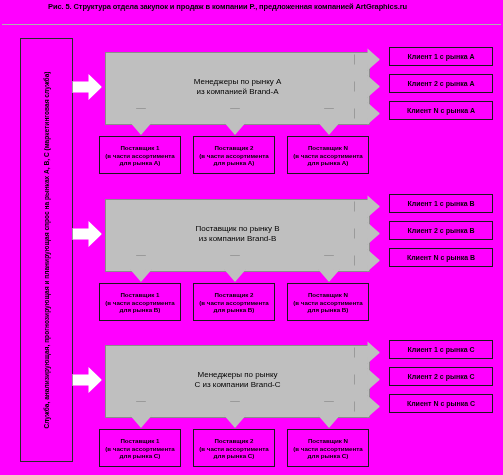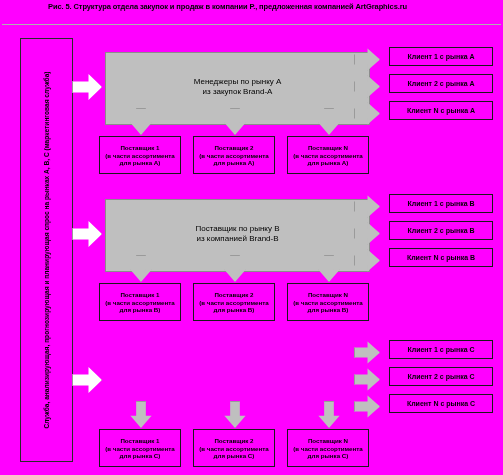--- a/index.html
+++ b/index.html
@@ -182,21 +182,21 @@
     <div id="marketing-service-label">Служба, анализирующая, прогнозирующая и планирующая спрос на рынках А, В, С (маркетинговая служба)</div>
   </div>
 
   <div class="hollow-arrow" style="left:72px; top:47px;"></div>
   <div class="hollow-arrow" style="left:72px; top:194px;"></div>
   <div class="hollow-arrow" style="left:72px; top:340px;"></div>
 
   <div class="manager-block" style="top:26px; height:73px;">
     <div class="manager-label">
       <span>Менеджеры по рынку А</span><br>
-      <span>из закупок Brand-A</span>
+      <span>из компанией Brand-A</span>
     </div>
   </div>
 
   <div class="client-arrow" style="left:354px; top:22px;"></div>
   <div class="client-arrow" style="left:354px; top:49px;"></div>
   <div class="client-arrow" style="left:354px; top:76px;"></div>
 
   <div class="client-box" style="left:389px; top:21px;">
     <div class="client-label">Клиент 1 с рынка А</div>
   </div>
@@ -229,21 +229,21 @@
     <div class="supplier-label">
       <span>Поставщик N</span><br>
       <span>(в части ассортимента</span><br>
       <span>для рынка А)</span>
     </div>
   </div>
 
   <div class="manager-block" style="top:173px; height:73px;">
     <div class="manager-label">
       <span>Поставщик по рынку В</span><br>
-      <span>из компанией Brand-B</span>
+      <span>из компании Brand-B</span>
     </div>
   </div>
 
   <div class="client-arrow" style="left:354px; top:169px;"></div>
   <div class="client-arrow" style="left:354px; top:196px;"></div>
   <div class="client-arrow" style="left:354px; top:223px;"></div>
 
   <div class="client-box" style="left:389px; top:168px;">
     <div class="client-label">Клиент 1 с рынка В</div>
   </div>
@@ -273,20 +273,26 @@
     </div>
   </div>
   <div class="supplier-box" style="left:287px; top:257px;">
     <div class="supplier-label">
       <span>Поставщик N</span><br>
       <span>(в части ассортимента</span><br>
       <span>для рынка В)</span>
     </div>
   </div>
 
+  <div class="manager-block" style="top:319px; height:73px;">
+    <div class="manager-label">
+      <span>Менеджеры по рынку</span><br>
+      <span>С из компании Brand-C</span>
+    </div>
+  </div>
 
   <div class="client-arrow" style="left:354px; top:315px;"></div>
   <div class="client-arrow" style="left:354px; top:342px;"></div>
   <div class="client-arrow" style="left:354px; top:369px;"></div>
 
   <div class="client-box" style="left:389px; top:314px;">
     <div class="client-label">Клиент 1 с рынка С</div>
   </div>
   <div class="client-box" style="left:389px; top:341px;">
     <div class="client-label">Клиент 2 с рынка С</div>

